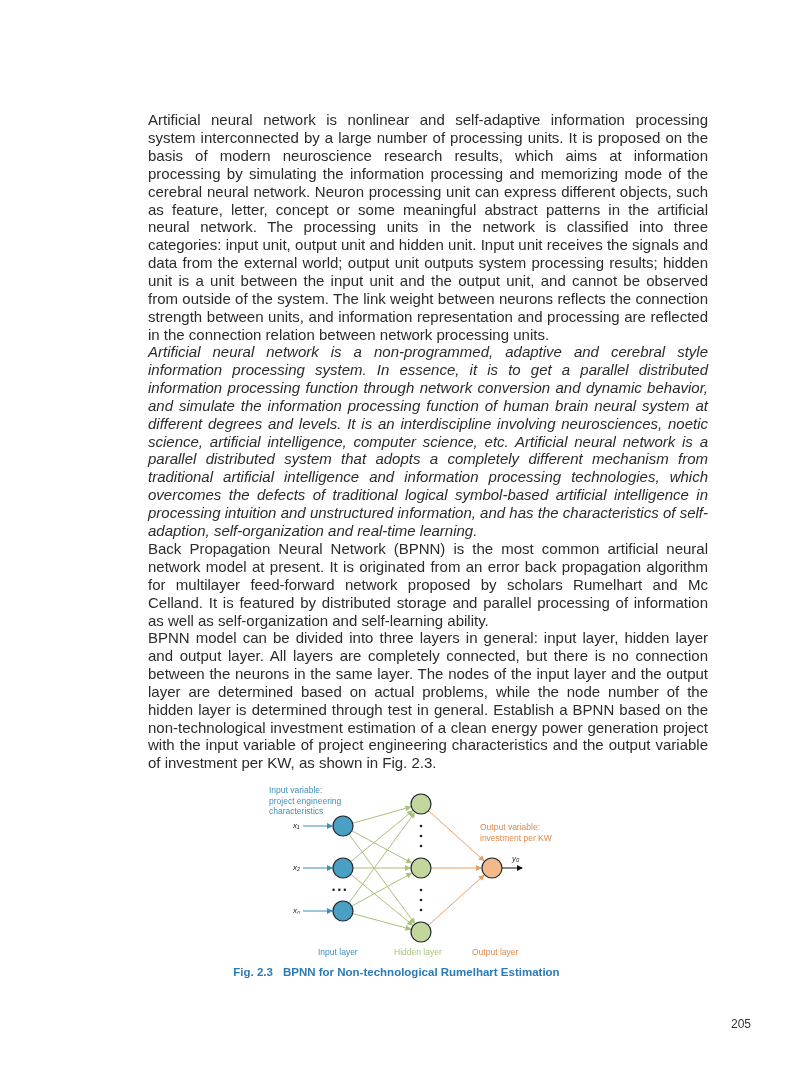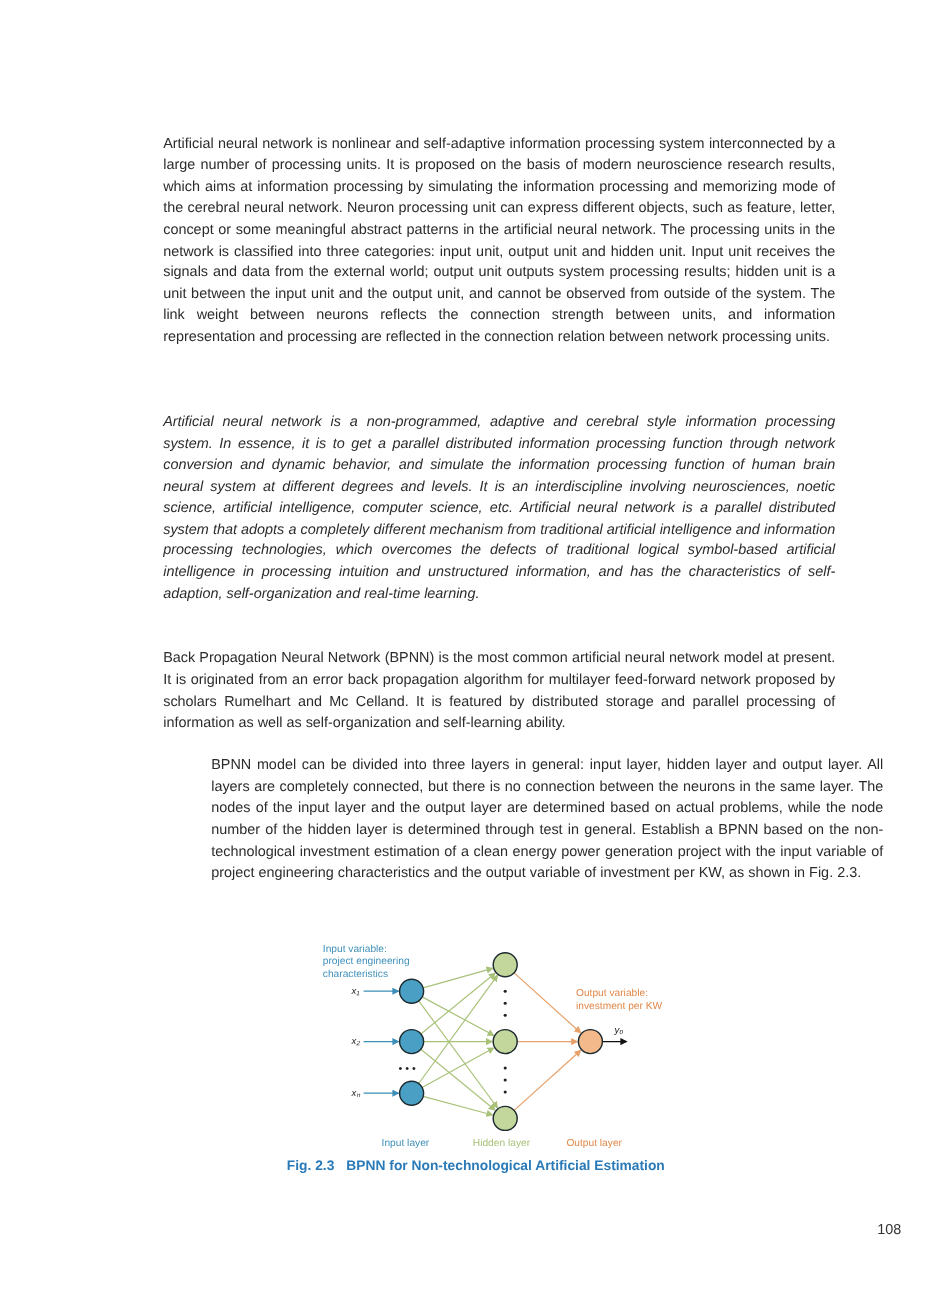--- a/index.html
+++ b/index.html
@@ -1,24 +1,24 @@
 <!DOCTYPE html>
 <html><head>
 <meta charset="utf-8">
 <style>
   html, body { margin: 0; padding: 0; background: #ffffff; }
   body { width: 793px; height: 1077px; position: relative; overflow: hidden;
          font-family: "Liberation Sans", sans-serif; color: #2b2b2b; }
   .page { position: absolute; left: 0; top: 0; width: 793px; height: 1077px; }
-  .para { position: absolute; left: 136px; width: 560px; font-size: 12px;
+  .para { position: absolute; left: 148px; width: 560px; font-size: 15px;
           line-height: 17.9px; text-align: justify; margin: 0; }
   #p1 { top: 111px; }
   #p2 { top: 343px; font-style: italic; }
   #p3 { top: 540px; }
-  #p4 { top: 629px; margin-left: 40px; }
+  #p4 { top: 629px; }
   .figure { position: absolute; left: 252px; top: 780px; width: 340px; height: 185px; }
   .figure svg { position: absolute; left: 0; top: 0; }
   .caption { position: absolute; top: 966px; left: 0; width: 793px; text-align: center;
              font-size: 11.5px; font-weight: bold; color: #2a7ab8; }
   .caption .num { margin-right: 10px; }
   .pagenum { position: absolute; left: 731px; top: 1017px; font-size: 12px; color: #333; }
   .lbl { font-family: "Liberation Sans", sans-serif; }
 </style>
 </head>
 <body>
@@ -93,17 +93,17 @@
 
       <text class="lbl" x="80" y="113" font-size="9" fill="#222">• • •</text>
 
       <text class="lbl" x="66" y="175" font-size="8.5" fill="#3e8fb8">Input layer</text>
       <text class="lbl" x="142" y="175" font-size="8.5" fill="#a9c27a">Hidden layer</text>
       <text class="lbl" x="220" y="175" font-size="8.5" fill="#e0884a">Output layer</text>
     </svg>
   </div>
 
   <div class="caption">
-    <span class="num">Fig. 2.3</span><span>BPNN for Non-technological Artificial Estimation</span>
+    <span class="num">Fig. 2.3</span><span>BPNN for Non-technological Rumelhart Estimation</span>
   </div>
 
-  <div class="pagenum">108</div>
+  <div class="pagenum">205</div>
 </div>
 
 </body></html>

